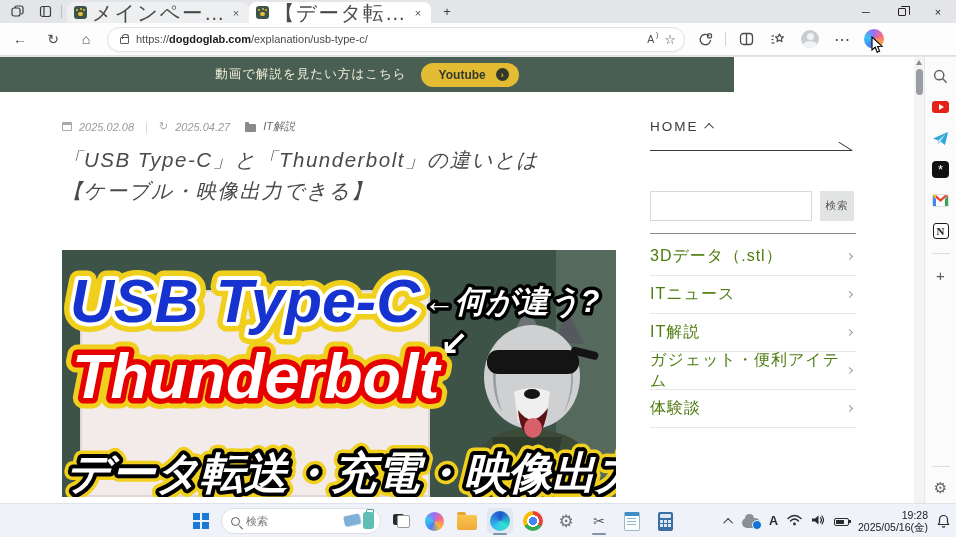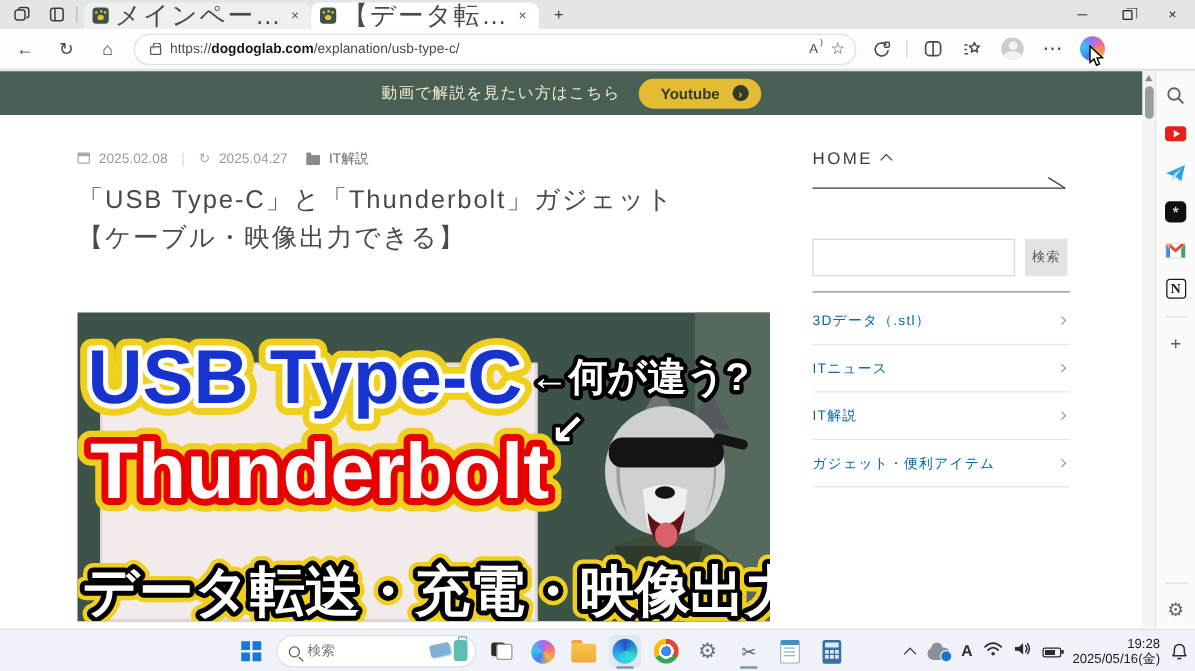--- a/index.html
+++ b/index.html
@@ -39,27 +39,27 @@
   .t-icon { width:24px; height:24px; display:flex; align-items:center; justify-content:center; color:#4a4a4a; margin-left:8px; position:relative; }
   .t-sep { width:1px; height:14px; background:#d0d2d4; margin-left:8px; }
   .avatar { width:18px; height:18px; border-radius:50%; background:#c9cdd1; position:relative; overflow:hidden; }
   .avatar::before { content:''; position:absolute; left:5.5px; top:3px; width:7px; height:7px; border-radius:50%; background:#f2f3f4; }
   .avatar::after { content:''; position:absolute; left:2px; top:11px; width:14px; height:8px; border-radius:50%; background:#f2f3f4; }
   .copilot { width:20px; height:20px; border-radius:50%; background:conic-gradient(from 210deg,#4a7df7,#36c5f0,#9a6ef5,#f76b8a,#f7b733,#4a7df7); }
   .cursor { position:absolute; left:9px; top:9px; width:13px; height:18px; z-index:5; }
 
   
   .content { position:absolute; left:0; top:57px; width:956px; height:446px; background:#ffffff; }
-  .banner { position:absolute; left:0; top:0; width:914px; height:35px; background:#4a5f53; display:flex; align-items:center; justify-content:center; gap:14px; }
+  .banner { position:absolute; left:0; top:0; width:734px; height:35px; background:#4a5f53; display:flex; align-items:center; justify-content:center; gap:14px; }
   .banner-label { color:#f5efda; font-size:12.5px; letter-spacing:1px; }
   .yt-btn { background:#e3bc34; border:none; border-radius:15px; height:24px; padding:0 10px 0 18px; display:flex; align-items:center; gap:10px; font-size:12px; font-weight:bold; color:#33392b; }
   .yt-arrow { width:13px; height:13px; border-radius:50%; background:#33392b; color:#e3bc34; font-size:9px; display:flex; align-items:center; justify-content:center; }
 
   
-  .article { position:absolute; left:62px; top:62px; width:556px; }
+  .article { position:absolute; left:62px; top:62px; width:556px;font-style:italic; }
   .meta { display:flex; align-items:center; gap:7px; font-size:11px; color:#9a9a9a; }
   .meta .sep { color:#d5d5d5; margin:0 4px; }
   .cal-icon { width:10px; height:9px; border:1px solid #aaa; border-top:3px solid #aaa; border-radius:1px; }
   .upd-icon { font-size:11px; color:#aaa; }
   .folder-icon { width:11px; height:8px; background:#8a8a8a; border-radius:1px; position:relative; margin-top:2px; }
   .folder-icon::before { content:''; position:absolute; left:0; top:-2px; width:4px; height:2px; background:#8a8a8a; border-radius:1px 1px 0 0; }
   .title { margin-top:10px; font-size:20.5px; line-height:31px; letter-spacing:1.5px; color:#4a4a4a; font-weight:500; }
 
   
   .thumb { position:absolute; left:0px; top:131px; width:554px; height:247px; background:#3e5348; overflow:hidden; }
@@ -75,21 +75,21 @@
   .home-row { display:flex; align-items:center; gap:8px; font-size:13.5px; letter-spacing:2px; color:#3a3a3a; }
   .caret-up { width:7px; height:7px; border-left:1px solid #3a3a3a; border-top:1px solid #3a3a3a; transform:rotate(45deg) translateY(2px); }
   .home-rule { margin-top:16px; height:1px; background:#3a3a3a; position:relative; width:202px; }
   .home-rule::after { content:''; position:absolute; right:0; bottom:0; width:16px; height:1px; background:#3a3a3a; transform:rotate(32deg); transform-origin:right bottom; }
   .search-row { margin-top:40px; display:flex; gap:8px; }
   .search-input { width:162px; height:30px; border:1px solid #d8d8d8; background:#fff; font-size:12px; padding:0 6px; }
   .search-btn { width:34px; height:30px; background:#e2e4e4; border:none; font-size:10.5px; color:#555; letter-spacing:1px; }
   .cat-title { margin-top:42px; font-size:14.5px; letter-spacing:3px; color:#3a3a3a; }
   .cat-rule { margin-top:12px; height:1px; background:#8a8a8a; width:206px; }
   .cat-list { margin-top:4px; width:206px; }
-  .cat-item { display:flex; align-items:center; justify-content:space-between; height:38px; font-size:11px; color:#0369a1; letter-spacing:1px; border-bottom:1px solid #e6e6e6; }
+  .cat-item { display:flex; align-items:center; justify-content:space-between; height:38px; font-size:16px; color:#4d7c0f; letter-spacing:1px; border-bottom:1px solid #e6e6e6; }
   .chev { width:5px; height:5px; border-top:1px solid #9a9a9a; border-right:1px solid #9a9a9a; transform:rotate(45deg); margin-right:4px; }
 
   
   .page-scrollbar { position:absolute; left:914px; top:0; width:10px; height:446px; background:#f4f4f4; }
   .sb-up { position:absolute; left:2px; top:3px; width:0; height:0; border-left:3.5px solid transparent; border-right:3.5px solid transparent; border-bottom:5px solid #8a8a8a; }
   .sb-thumb { position:absolute; left:1.5px; top:12px; width:7px; height:26px; border-radius:4px; background:#9a9ea2; }
 
   
   .edge-rail { position:absolute; left:924px; top:0; width:32px; height:446px; background:#fbfbfc; border-left:1px solid #e6e6e8; display:flex; flex-direction:column; align-items:center; padding-top:8px; }
   .rail-item { width:22px; height:22px; margin-bottom:9px; display:flex; align-items:center; justify-content:center; }
@@ -250,21 +250,21 @@
     <div class="meta">
       <span class="cal-icon"></span>
       <span>2025.02.08</span>
       <span class="sep">|</span>
       <span class="upd-icon">↻</span>
       <span>2025.04.27</span>
       <span class="folder-icon" style="margin-left:8px;"></span>
       <span style="color:#6a6a6a;">IT解説</span>
     </div>
     <h1 class="title">
-      <div>「USB Type-C」と「Thunderbolt」ガジェット</div>
+      <div>「USB Type-C」と「Thunderbolt」の違いとは</div>
       <div>【ケーブル・映像出力できる】</div>
     </h1>
 
     <div class="thumb">
       <div class="wall"></div>
       <div class="board"></div>
       <div class="board-marker"></div>
       <div class="board-text">
       </div>
 
@@ -320,20 +320,24 @@
           <span class="chev"></span>
         </div>
       <div class="cat-item">
           <span>IT解説</span>
           <span class="chev"></span>
         </div>
       <div class="cat-item">
           <span>ガジェット・便利アイテム</span>
           <span class="chev"></span>
         </div>
+      <div class="cat-item">
+          <span>体験談</span>
+          <span class="chev"></span>
+        </div>
     </div>
   </aside>
 
   <div class="page-scrollbar">
     <span class="sb-up"></span>
     <span class="sb-thumb"></span>
   </div>
 
   <div class="edge-rail">
     <span class="rail-item">

